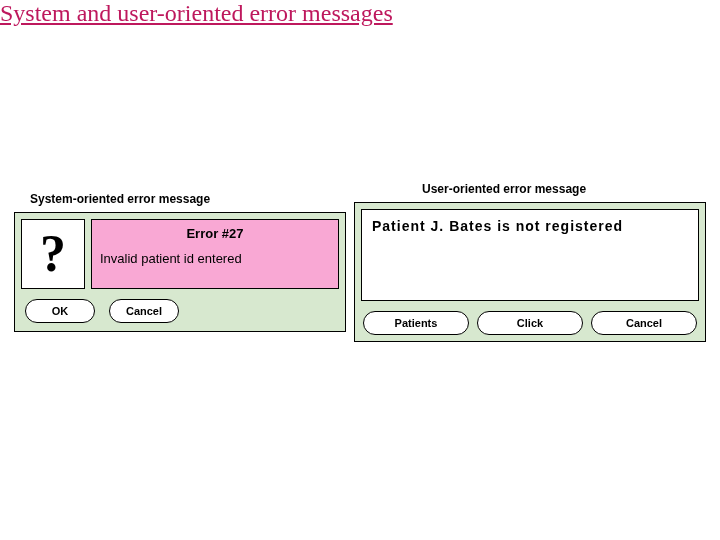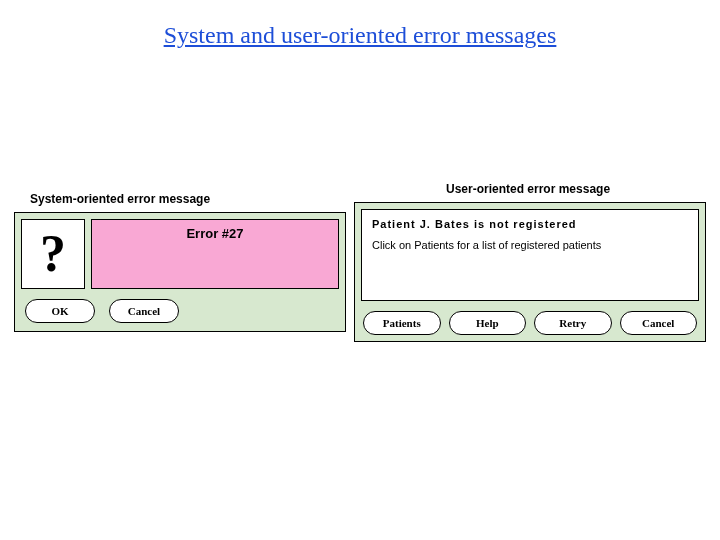--- a/index.html
+++ b/index.html
@@ -5,41 +5,40 @@
   * { box-sizing: border-box; }
   body {
     margin: 0;
     width: 720px;
     height: 540px;
     background: #ffffff;
     font-family: Arial, Helvetica, sans-serif;
     color: #000;
   }
   .page-title {
-    text-align: center;
+    text-align: left;
     font-family: "Times New Roman", Times, serif;
     font-size: 24px;
-    color: #1d4ed8;
+    color: #be185d;
     text-decoration: underline;
-    padding-top: 22px;
   }
   .stage {
     position: absolute;
     left: 14px;
     top: 190px;
     width: 692px;
   }
   .caption {
     position: absolute;
     font-size: 12px;
     font-weight: bold;
     color: #000;
   }
   .caption.left  { left: 16px;  top: 2px; }
-  .caption.right { left: 408px; top: -8px; margin-left: 24px; }
+  .caption.right { left: 408px; top: -8px; }
   .dialog {
     position: absolute;
     background: #d7e8cf;
     border: 1px solid #000;
     padding: 6px;
   }
   .dialog.system {
     left: 0px; top: 22px;
     width: 332px; height: 120px;
   }
@@ -92,28 +91,27 @@
   .pill {
     background: #fff;
     border: 1px solid #000;
     border-radius: 14px;
     font-size: 11px;
     font-weight: bold;
     text-align: center;
     padding: 5px 0;
     min-width: 70px;
     flex: 0 0 auto;
-    font-family: Liberation Serif, serif;
   }
   .dialog.user .pill { flex: 1; min-width: 0; }
   .user-msg {
     background: #fff;
     border: 1px solid #000;
     padding: 8px 10px;
-    font-size: 11px;
+    font-size: 14px;
     height: 92px;
   }
   .user-head {
     font-weight: bold;
     letter-spacing: 1px;
     margin-bottom: 8px;
   }
   .user-line { line-height: 1.35; }
 </style>
 </head>
@@ -126,34 +124,33 @@
   <div class="caption left">System-oriented error message</div>
   <div class="caption right">User-oriented error message</div>
 
   <div class="dialog system">
     <div class="sys-top">
       <div class="icon-box">
         <span class="qmark">?</span>
       </div>
       <div class="msg-box">
         <div class="msg-title">Error #27</div>
+        <div class="msg-body">Invalid patient id entered</div>
       </div>
     </div>
     <div class="btn-row">
       <div class="pill">OK</div>
       <div class="pill">Cancel</div>
     </div>
   </div>
 
   <div class="dialog user">
     <div class="user-msg">
       <div class="user-head">Patient  J. Bates  is  not  registered</div>
-      <div class="user-line">Click on Patients for a list of registered patients</div>
     </div>
     <div class="btn-row">
       <div class="pill">Patients</div>
-      <div class="pill">Help</div>
-      <div class="pill">Retry</div>
+      <div class="pill">Click</div>
       <div class="pill">Cancel</div>
     </div>
   </div>
 
 </div>
 
 </body></html>

